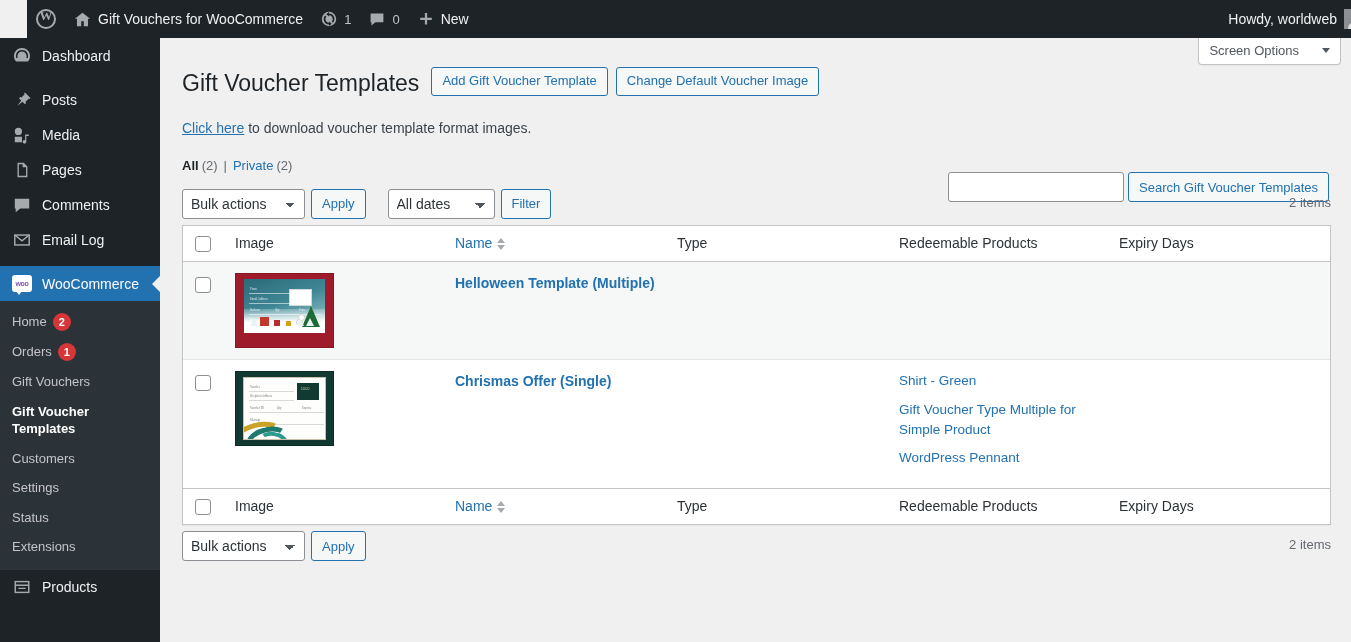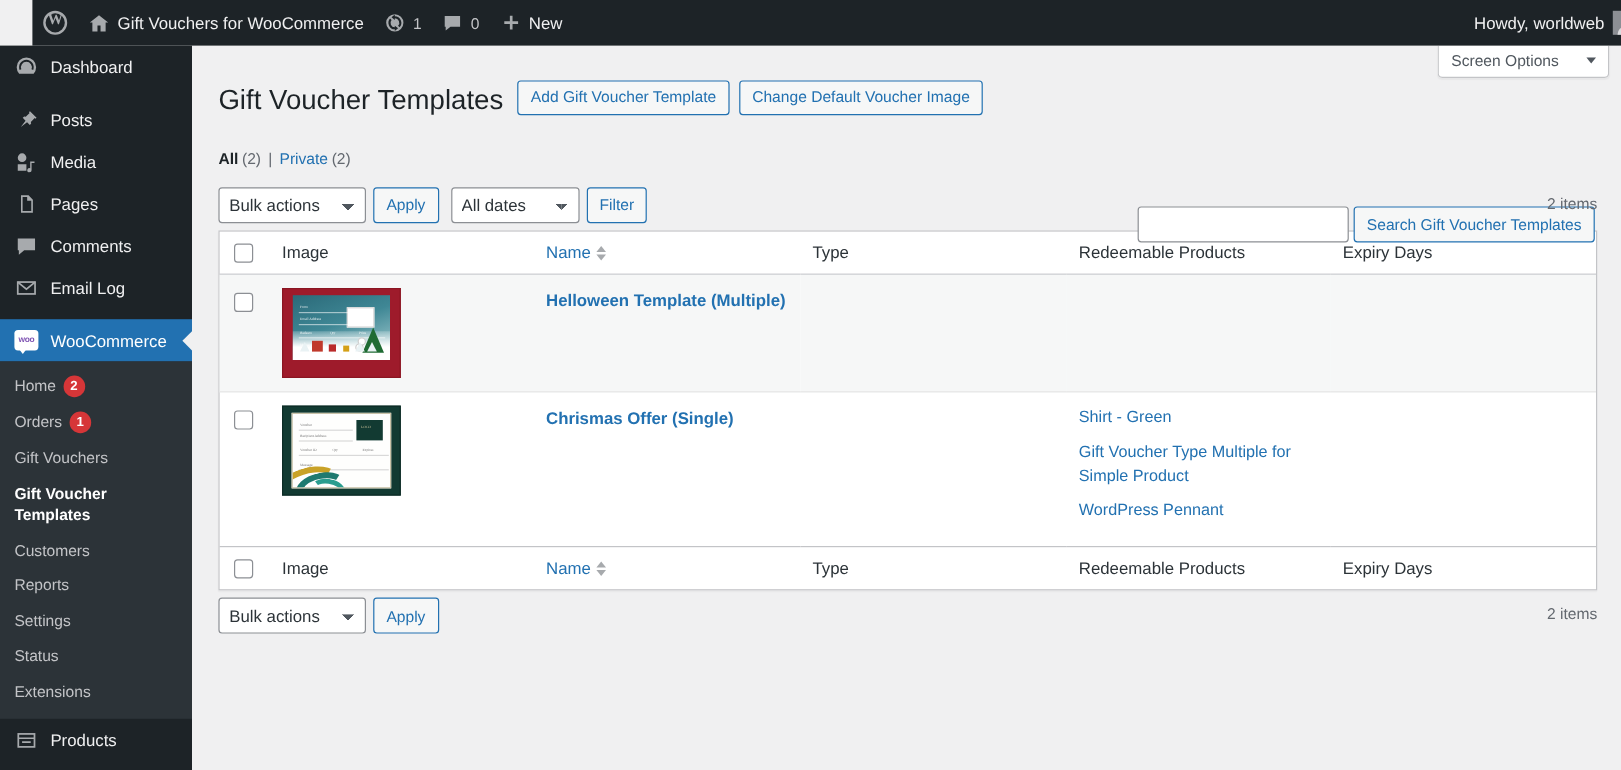--- a/index.html
+++ b/index.html
@@ -459,23 +459,20 @@
     <div class="submenu-item">
       <span>Gift Vouchers</span>
     </div>
     <div class="submenu-item current" style="max-width:120px;">
       <span>Gift Voucher Templates</span>
     </div>
     <div class="submenu-item">
       <span>Customers</span>
     </div>
     <div class="submenu-item">
-      <span>Reports</span>
-    </div>
-    <div class="submenu-item">
       <span>Settings</span>
     </div>
     <div class="submenu-item">
       <span>Status</span>
     </div>
     <div class="submenu-item">
       <span>Extensions</span>
     </div>
   </div>
 
@@ -500,20 +497,23 @@
   </div>
 
   <div class="wrap">
 
     <div class="page-head">
       <h1 class="page-title">Gift Voucher Templates</h1>
       <span class="page-title-action">Add Gift Voucher Template</span>
       <span class="page-title-action">Change Default Voucher Image</span>
     </div>
 
+    <p class="desc-line">
+      <a>Click here</a><span> to download voucher template format images.</span>
+    </p>
 
     <ul class="subsubsub">
       <li>
         <a class="current">All</a>
         <span class="count">(2)</span>
       </li>
       <li class="divider">|</li>
       <li>
         <a>Private</a>
         <span class="count">(2)</span>
@@ -523,21 +523,21 @@
     <div class="search-box">
       <input class="search-input" type="search" value="" placeholder="" style="">
       <button class="btn-secondary">Search Gift Voucher Templates</button>
     </div>
 
     <div class="tablenav top">
       <select class="wp-select bulk-actions">
         <option>Bulk actions</option>
       </select>
       <button class="btn-secondary">Apply</button>
-      <select class="wp-select dates" style="margin-left:4px;">
+      <select class="wp-select dates" style="margin-left:16px;">
         <option>All dates</option>
       </select>
       <button class="btn-secondary">Filter</button>
       <span class="displaying-num">2 items</span>
     </div>
 
     <table class="wp-list-table">
       <thead>
         <tr>
           <th class="col-cb">

